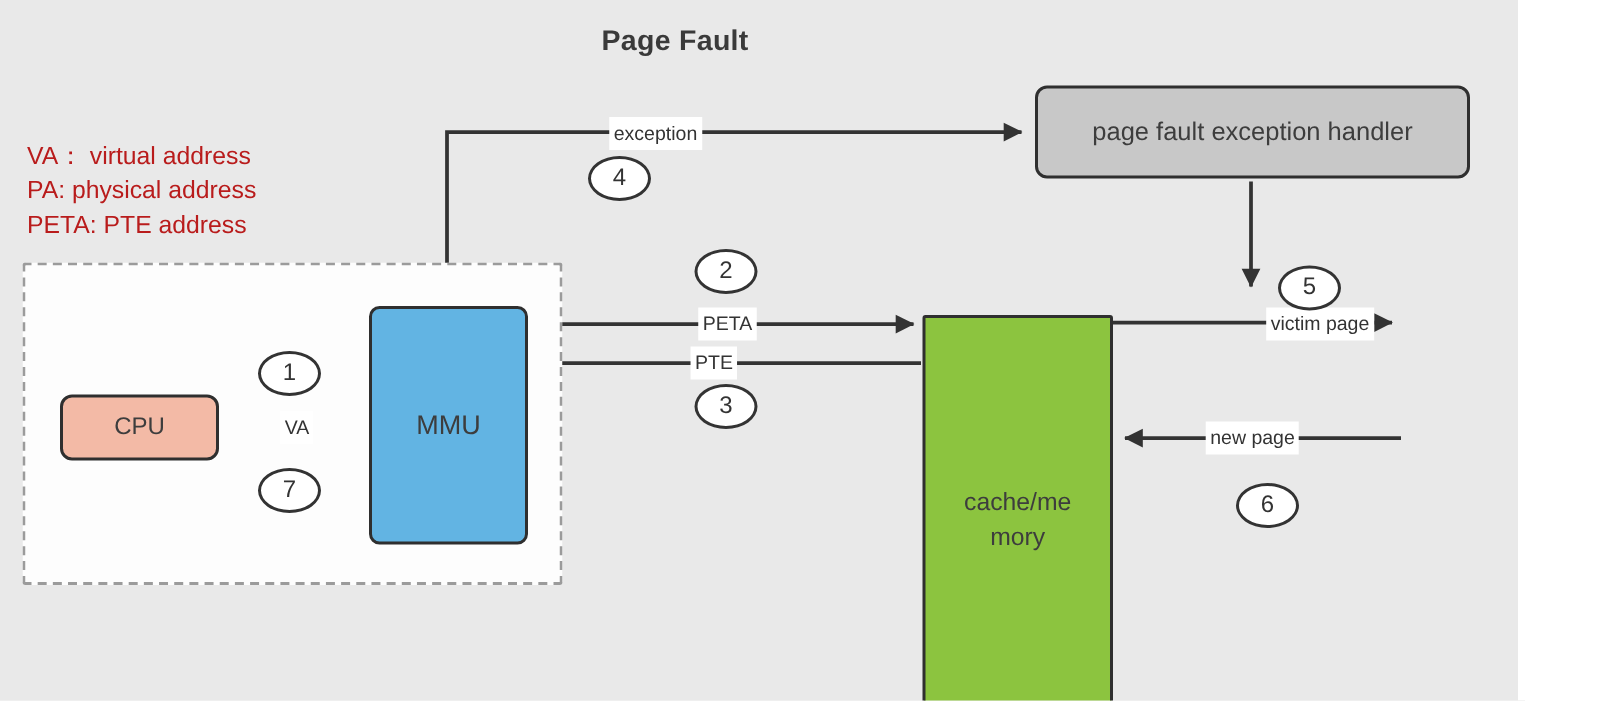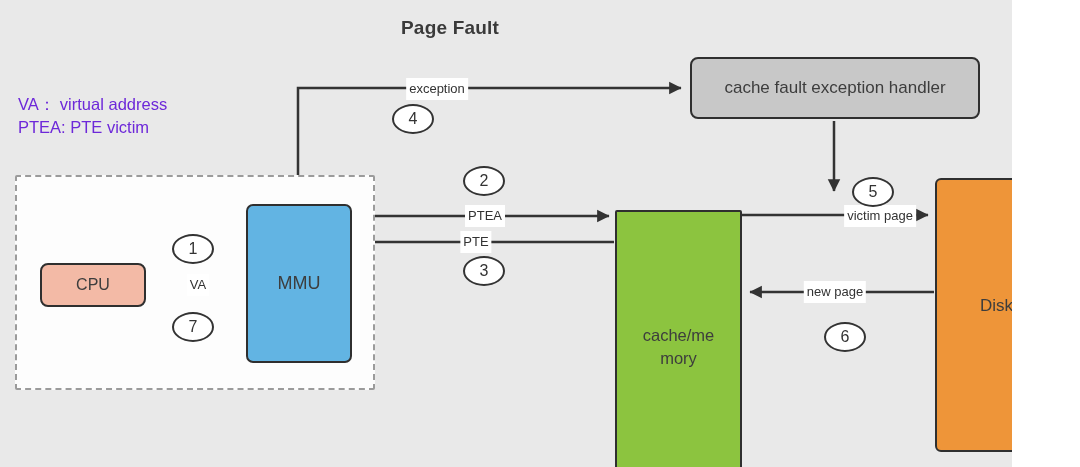--- a/index.html
+++ b/index.html
@@ -7,21 +7,21 @@
   #canvas{
     position:relative;width:1012px;height:467px;overflow:hidden;
     background:#e9e9e9;color:#333;
   }
   .abs{position:absolute;}
   #title{
     left:401px;top:17px;font-size:19px;font-weight:bold;color:#3a3a3a;
     letter-spacing:.2px;
   }
   #legend{
-    left:18px;top:93px;font-size:16.5px;line-height:23px;color:#6d28d9;
+    left:18px;top:93px;font-size:16.5px;line-height:23px;color:#b91c1c;
     white-space:nowrap;
   }
   #dashed-box{
     left:15px;top:175px;width:360px;height:215px;
     border:2px dashed #9b9b9b;background:#fdfdfd;box-sizing:border-box;
     border-radius:2px;
   }
   .node{
     display:flex;align-items:center;justify-content:center;
     border:2.5px solid #2f2f2f;box-sizing:border-box;
@@ -63,44 +63,42 @@
     <line x1="834" y1="121" x2="834" y2="191" marker-end="url(#arrow)"></line>
     <line x1="353" y1="216" x2="609" y2="216" marker-end="url(#arrow)"></line>
     <line x1="614" y1="242" x2="359" y2="242" marker-end="url(#arrow)"></line>
     <line x1="742" y1="215" x2="928" y2="215" marker-end="url(#arrow)"></line>
     <line x1="934" y1="292" x2="750" y2="292" marker-end="url(#arrow)"></line>
   </svg>
 
   <div class="abs" id="title">Page Fault</div>
   <div class="abs" id="legend">
     <div>VA： virtual address</div>
-    <div>PTEA: PTE victim</div>
+    <div>PA: physical address</div>
+    <div>PETA: PTE address</div>
   </div>
 
   <div class="abs" id="dashed-box"></div>
 
   <div class="abs node" id="cpu-box" style="background-color: rgb(243, 186, 166);">
     <span>CPU</span>
   </div>
   <div class="abs node" id="mmu-box" style="background-color: rgb(98, 180, 227);">
     <span>MMU</span>
   </div>
   <div class="abs node" id="cache-box" style="background-color: rgb(140, 196, 63);">
     <span class="wrap">cache/memory</span>
   </div>
-  <div class="abs node" id="disk-box" style="background-color: rgb(238, 149, 57);">
-    <span>Disk</span>
-  </div>
   <div class="abs node" id="handler-box" style="background-color: rgb(200, 200, 200);">
-    <span>cache fault exception handler</span>
+    <span>page fault exception handler</span>
   </div>
 
   <div class="abs edge-label" style="left:198px;top:285px;">VA</div>
   <div class="abs edge-label" style="left:437px;top:89px;">exception</div>
-  <div class="abs edge-label" style="left:485px;top:216px;">PTEA</div>
+  <div class="abs edge-label" style="left:485px;top:216px;">PETA</div>
   <div class="abs edge-label" style="left:476px;top:242px;text-align:right;">PTE</div>
   <div class="abs edge-label" style="left:836px;top:216px;margin-left:44px;">victim page</div>
   <div class="abs edge-label" style="left:835px;top:292px;">new page</div>
 
   <div class="abs step" style="left:193px;top:249px;">1</div>
   <div class="abs step" style="left:484px;top:181px;">2</div>
   <div class="abs step" style="left:484px;top:271px;">3</div>
   <div class="abs step" style="left:413px;top:119px;">4</div>
   <div class="abs step" style="left:873px;top:192px;">5</div>
   <div class="abs step" style="left:845px;top:337px;">6</div>

